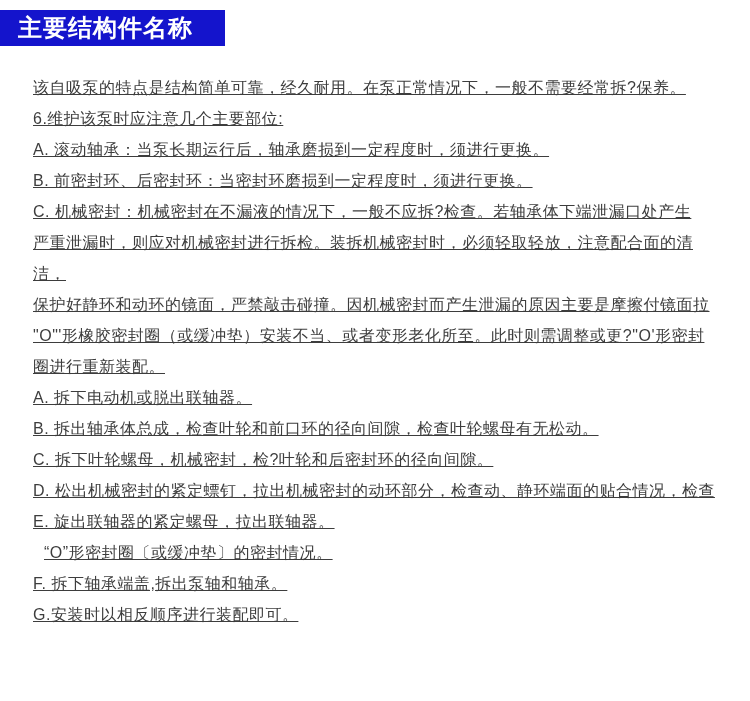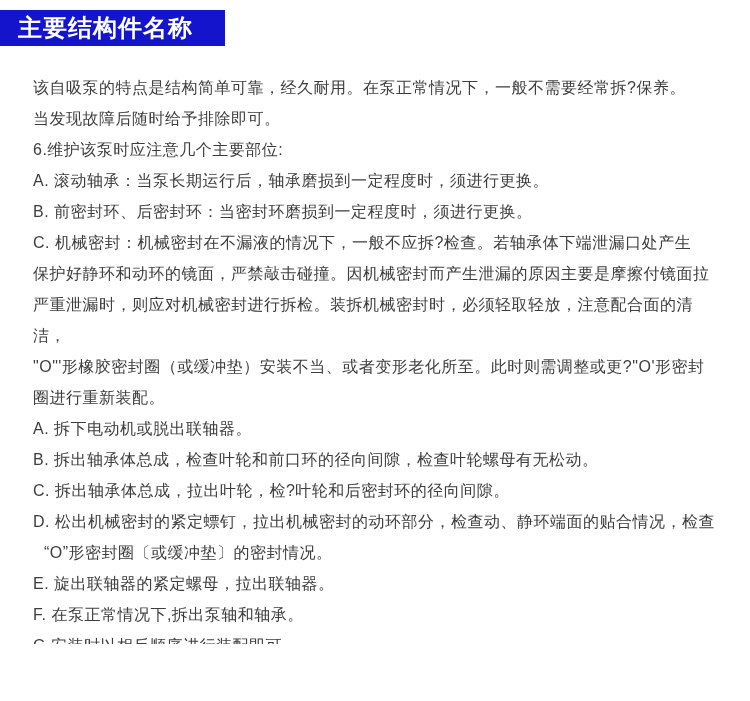--- a/index.html
+++ b/index.html
@@ -34,48 +34,48 @@
   }
   .doc-body {
     padding: 26px 28px 0 33px;
     color: var(--body-text, #3d3d3d);
   }
   .line {
     font-size: 16px;
     line-height: 31px;
     white-space: pre-wrap;
     letter-spacing: 0.5px;
+    text-decoration: underline;
   }
   .line.indented {
     padding-left: 11px;
   }
 </style>
 </head>
 <body>
 
 <div class="page">
 
   <div class="header-bar">
     <span class="header-title">主要结构件名称</span>
   </div>
 
   <div class="doc-body">
     <div class="line">该自吸泵的特点是结构简单可靠，经久耐用。在泵正常情况下，一般不需要经常拆?保养。</div>
-    <div class="line">当发现故障后随时给予排除即可。</div>
     <div class="line">6.维护该泵时应注意几个主要部位:</div>
     <div class="line">A. 滚动轴承：当泵长期运行后，轴承磨损到一定程度时，须进行更换。</div>
     <div class="line">B. 前密封环、后密封环：当密封环磨损到一定程度时，须进行更换。</div>
     <div class="line">C. 机械密封：机械密封在不漏液的情况下，一般不应拆?检查。若轴承体下端泄漏口处产生</div>
+    <div class="line">严重泄漏时，则应对机械密封进行拆检。装拆机械密封时，必须轻取轻放，注意配合面的清洁，</div>
     <div class="line">保护好静环和动环的镜面，严禁敲击碰撞。因机械密封而产生泄漏的原因主要是摩擦付镜面拉</div>
-    <div class="line">严重泄漏时，则应对机械密封进行拆检。装拆机械密封时，必须轻取轻放，注意配合面的清洁，</div>
     <div class="line">"O"'形橡胶密封圈（或缓冲垫）安装不当、或者变形老化所至。此时则需调整或更?"O'形密封</div>
     <div class="line">圈进行重新装配。</div>
     <div class="line">A. 拆下电动机或脱出联轴器。</div>
     <div class="line">B. 拆出轴承体总成，检查叶轮和前口环的径向间隙，检查叶轮螺母有无松动。</div>
-    <div class="line">C. 拆出轴承体总成，拉出叶轮，检?叶轮和后密封环的径向间隙。</div>
+    <div class="line">C. 拆下叶轮螺母，机械密封，检?叶轮和后密封环的径向间隙。</div>
     <div class="line">D. 松出机械密封的紧定螵钉，拉出机械密封的动环部分，检查动、静环端面的贴合情况，检查</div>
+    <div class="line">E. 旋出联轴器的紧定螺母，拉出联轴器。</div>
     <div class="line indented">“O”形密封圈〔或缓冲垫〕的密封情况。</div>
-    <div class="line">E. 旋出联轴器的紧定螺母，拉出联轴器。</div>
-    <div class="line">F. 在泵正常情况下,拆出泵轴和轴承。</div>
+    <div class="line">F. 拆下轴承端盖,拆出泵轴和轴承。</div>
     <div class="line">G.安装时以相反顺序进行装配即可。</div>
   </div>
 
 </div>
 
 </body></html>

